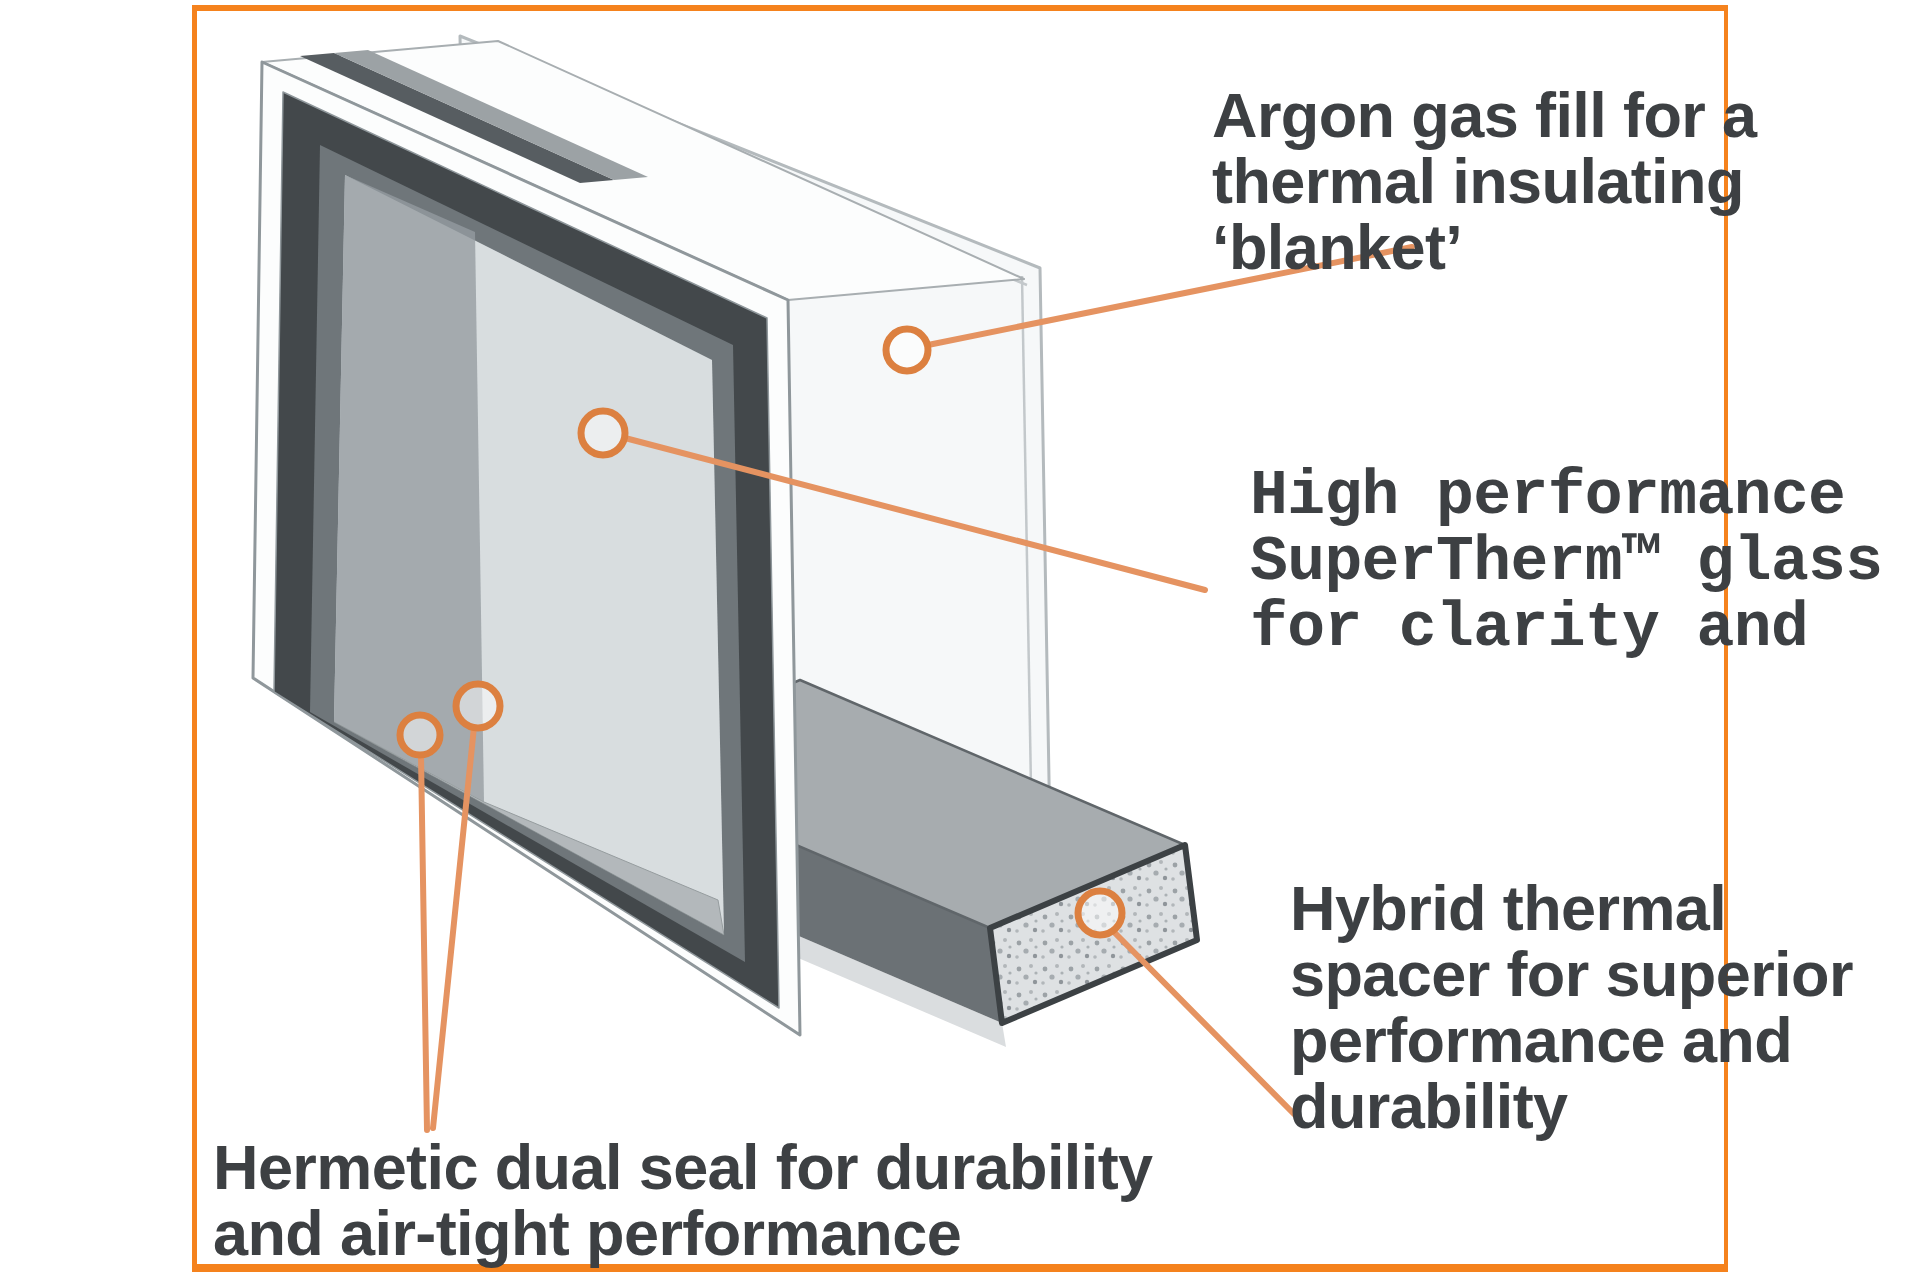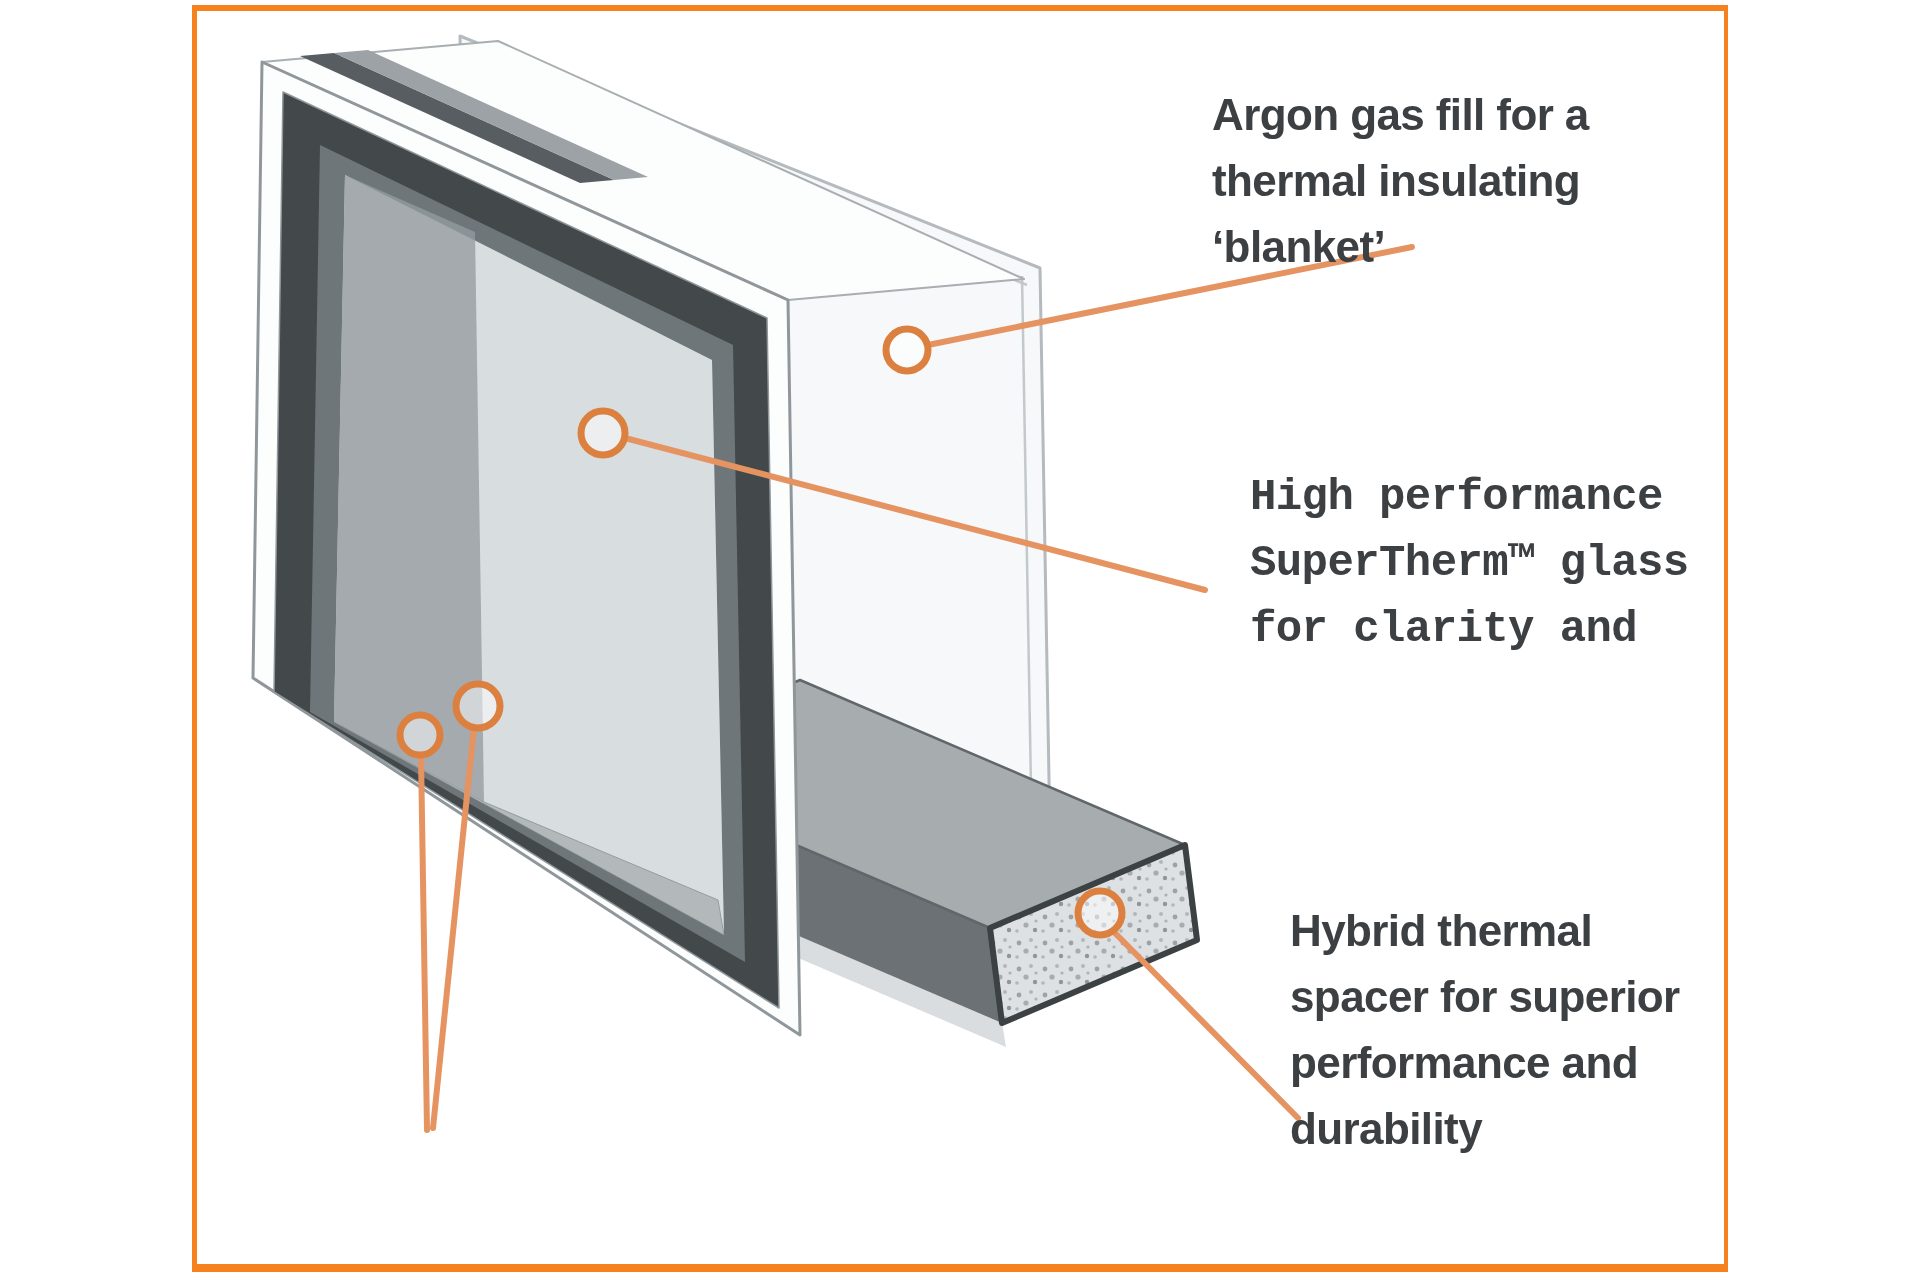--- a/index.html
+++ b/index.html
@@ -32,27 +32,27 @@
   .bar-front{fill:var(--bar_front);}
   .bar-strip{fill:#DADDDF;}
   .bar-end{fill:url(#speckle);stroke:var(--bar_outline);stroke-width:6;stroke-linejoin:round;}
   .sheen{fill:rgba(250,253,255,.22);}
   .c-line{stroke:var(--callout_line_color);stroke-width:6;stroke-linecap:round;fill:none;}
   .marker{fill:rgba(255,255,255,.5);stroke:var(--callout_color);stroke-width:7;}
 
   
   .label{
     position:absolute;
-    font-weight:700;font-size:44px;line-height:66px;
+    font-weight:700;font-size:63px;line-height:66px;
     color:var(--text_color,#3D4043);
     letter-spacing:-0.6px;white-space:nowrap;
   }
   .label-argon{left:1212px;top:82px;}
   .label-glass{left:1250px;top:464px;font-family:Liberation Mono, monospace;}
-  .label-spacer{left:1290px;top:898px;}
+  .label-spacer{left:1290px;top:875px;}
   .label-seal{left:213px;top:1134px;}
 </style>
 </head>
 <body>
 
 <div class="stage">
 
   <div class="panel"></div>
 
   <svg class="art" viewBox="0 0 1920 1280">
@@ -129,14 +129,18 @@
     <div>for clarity and</div>
   </div>
 
   <div class="label label-spacer">
     <div>Hybrid thermal</div>
     <div>spacer for superior</div>
     <div>performance and</div>
     <div>durability</div>
   </div>
 
+  <div class="label label-seal">
+    <div>Hermetic dual seal for durability</div>
+    <div>and air-tight performance</div>
+  </div>
 
 </div>
 
 </body></html>

